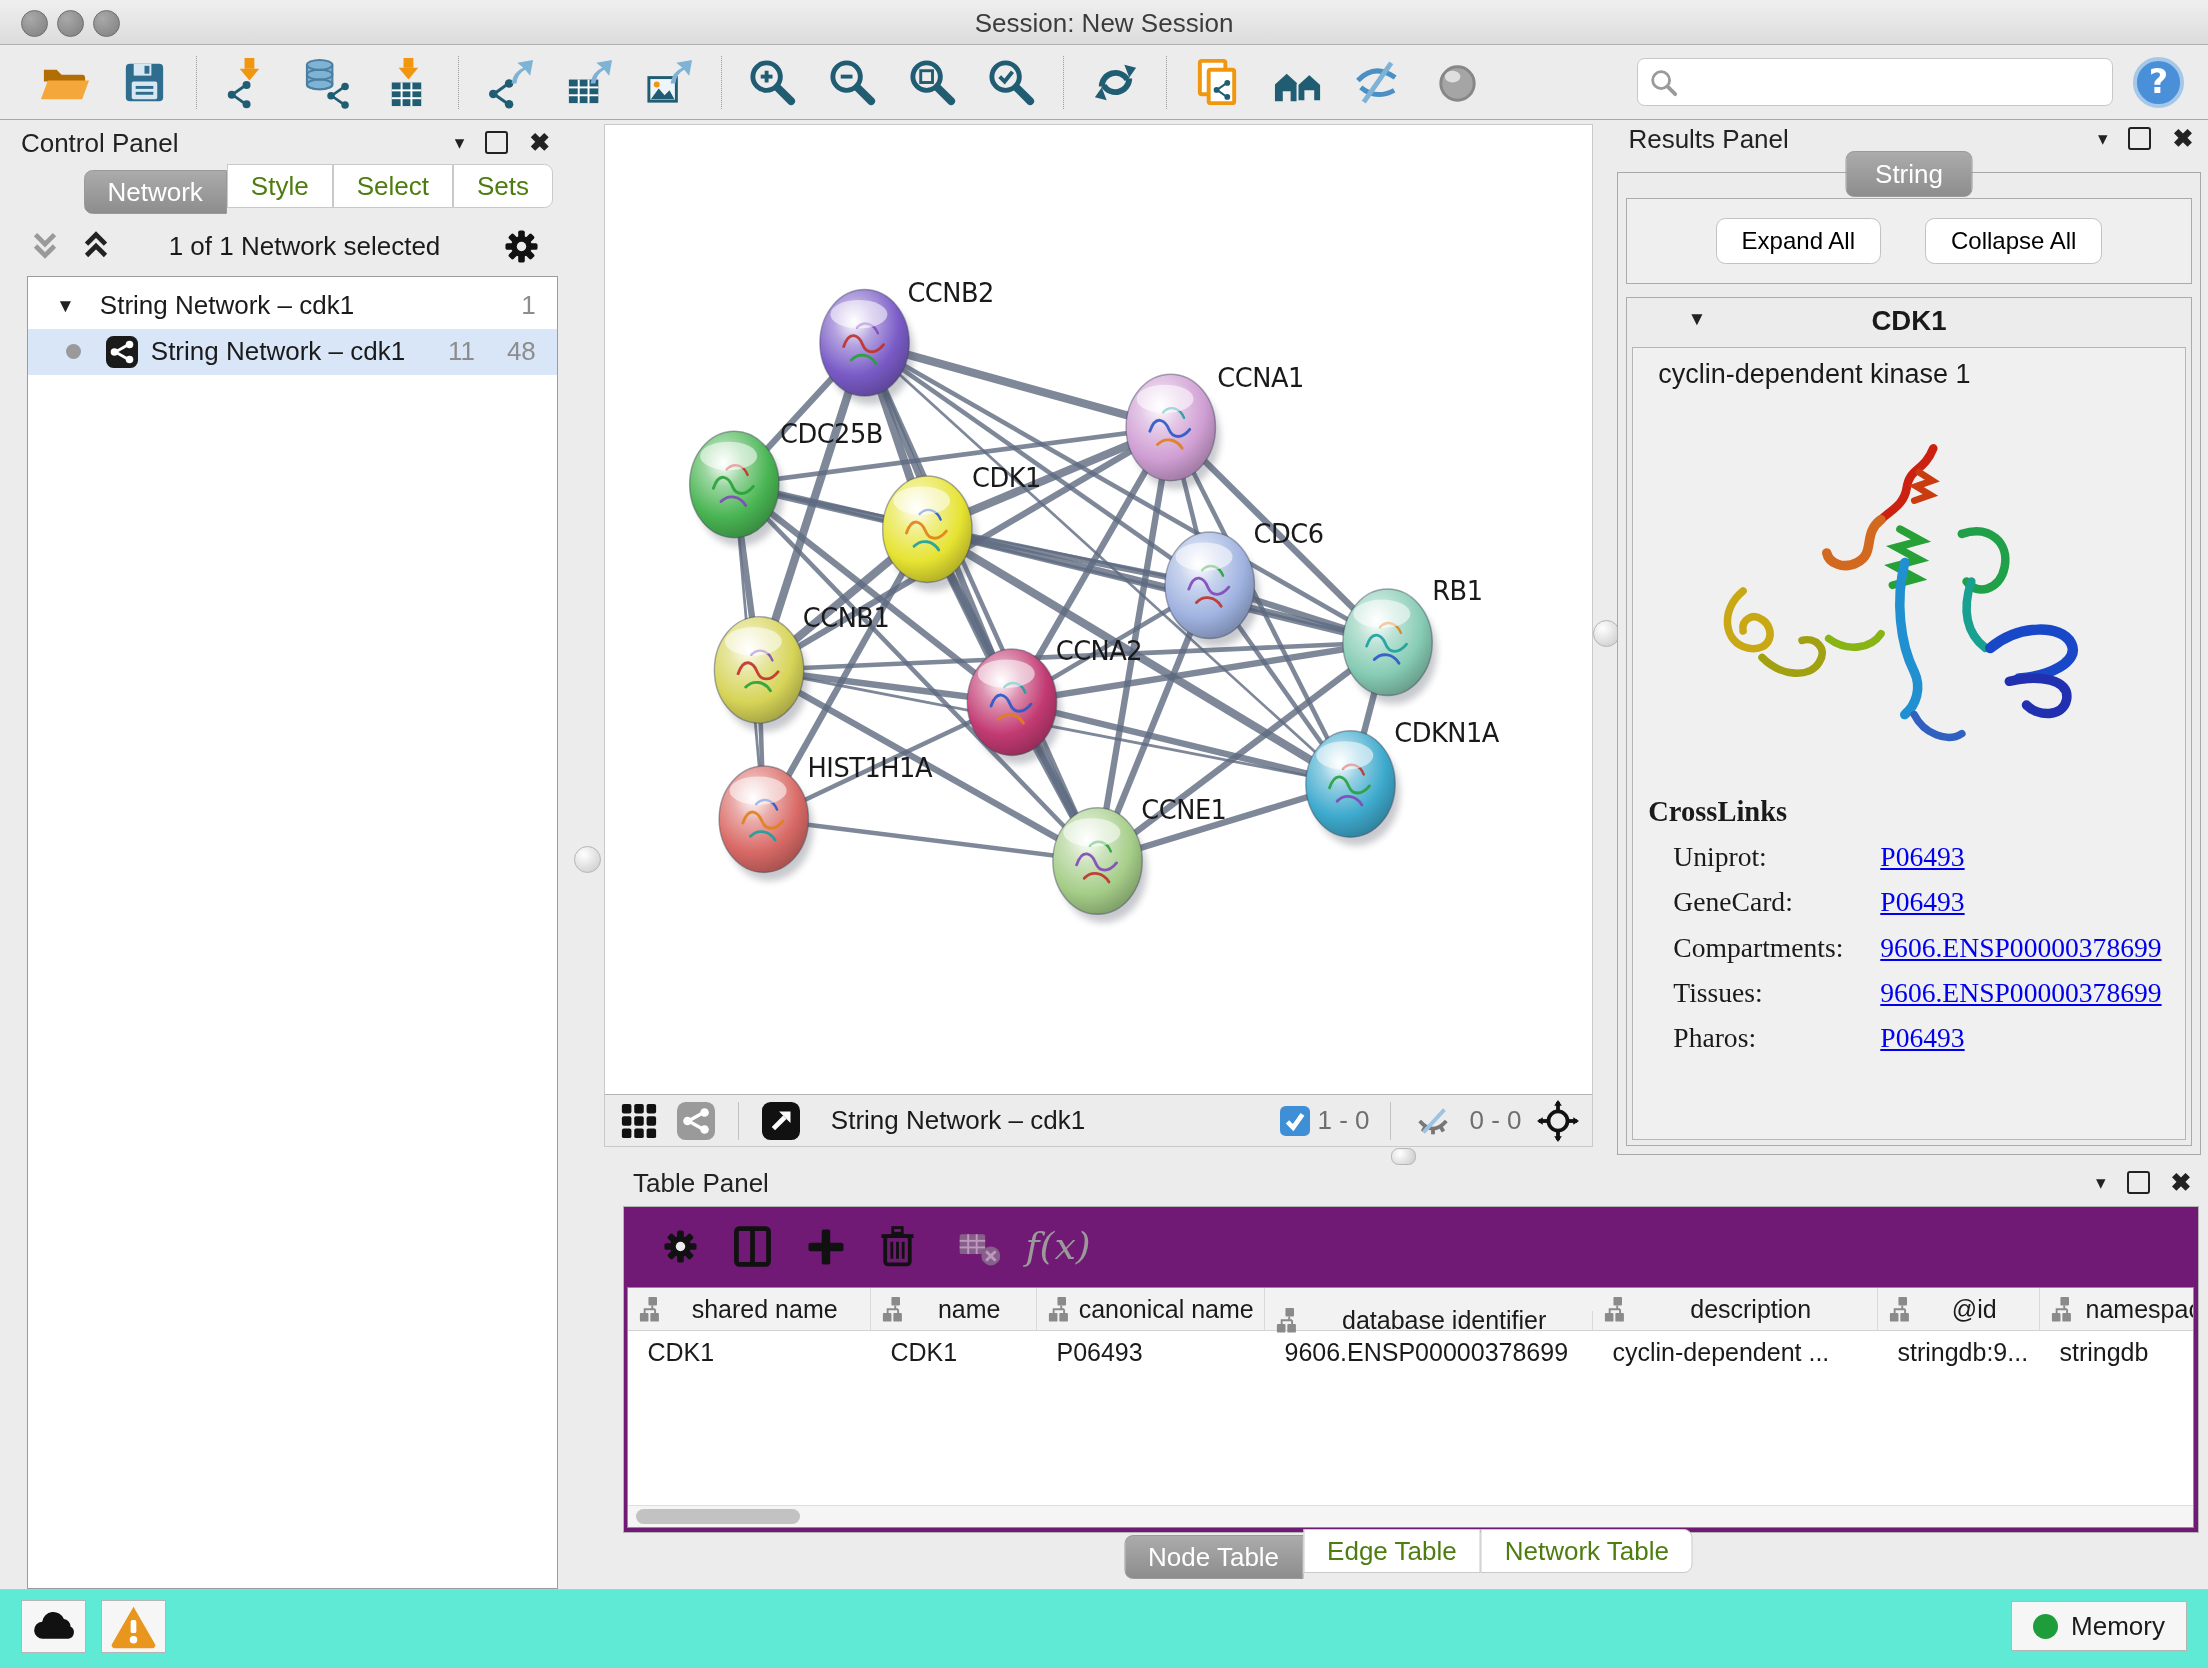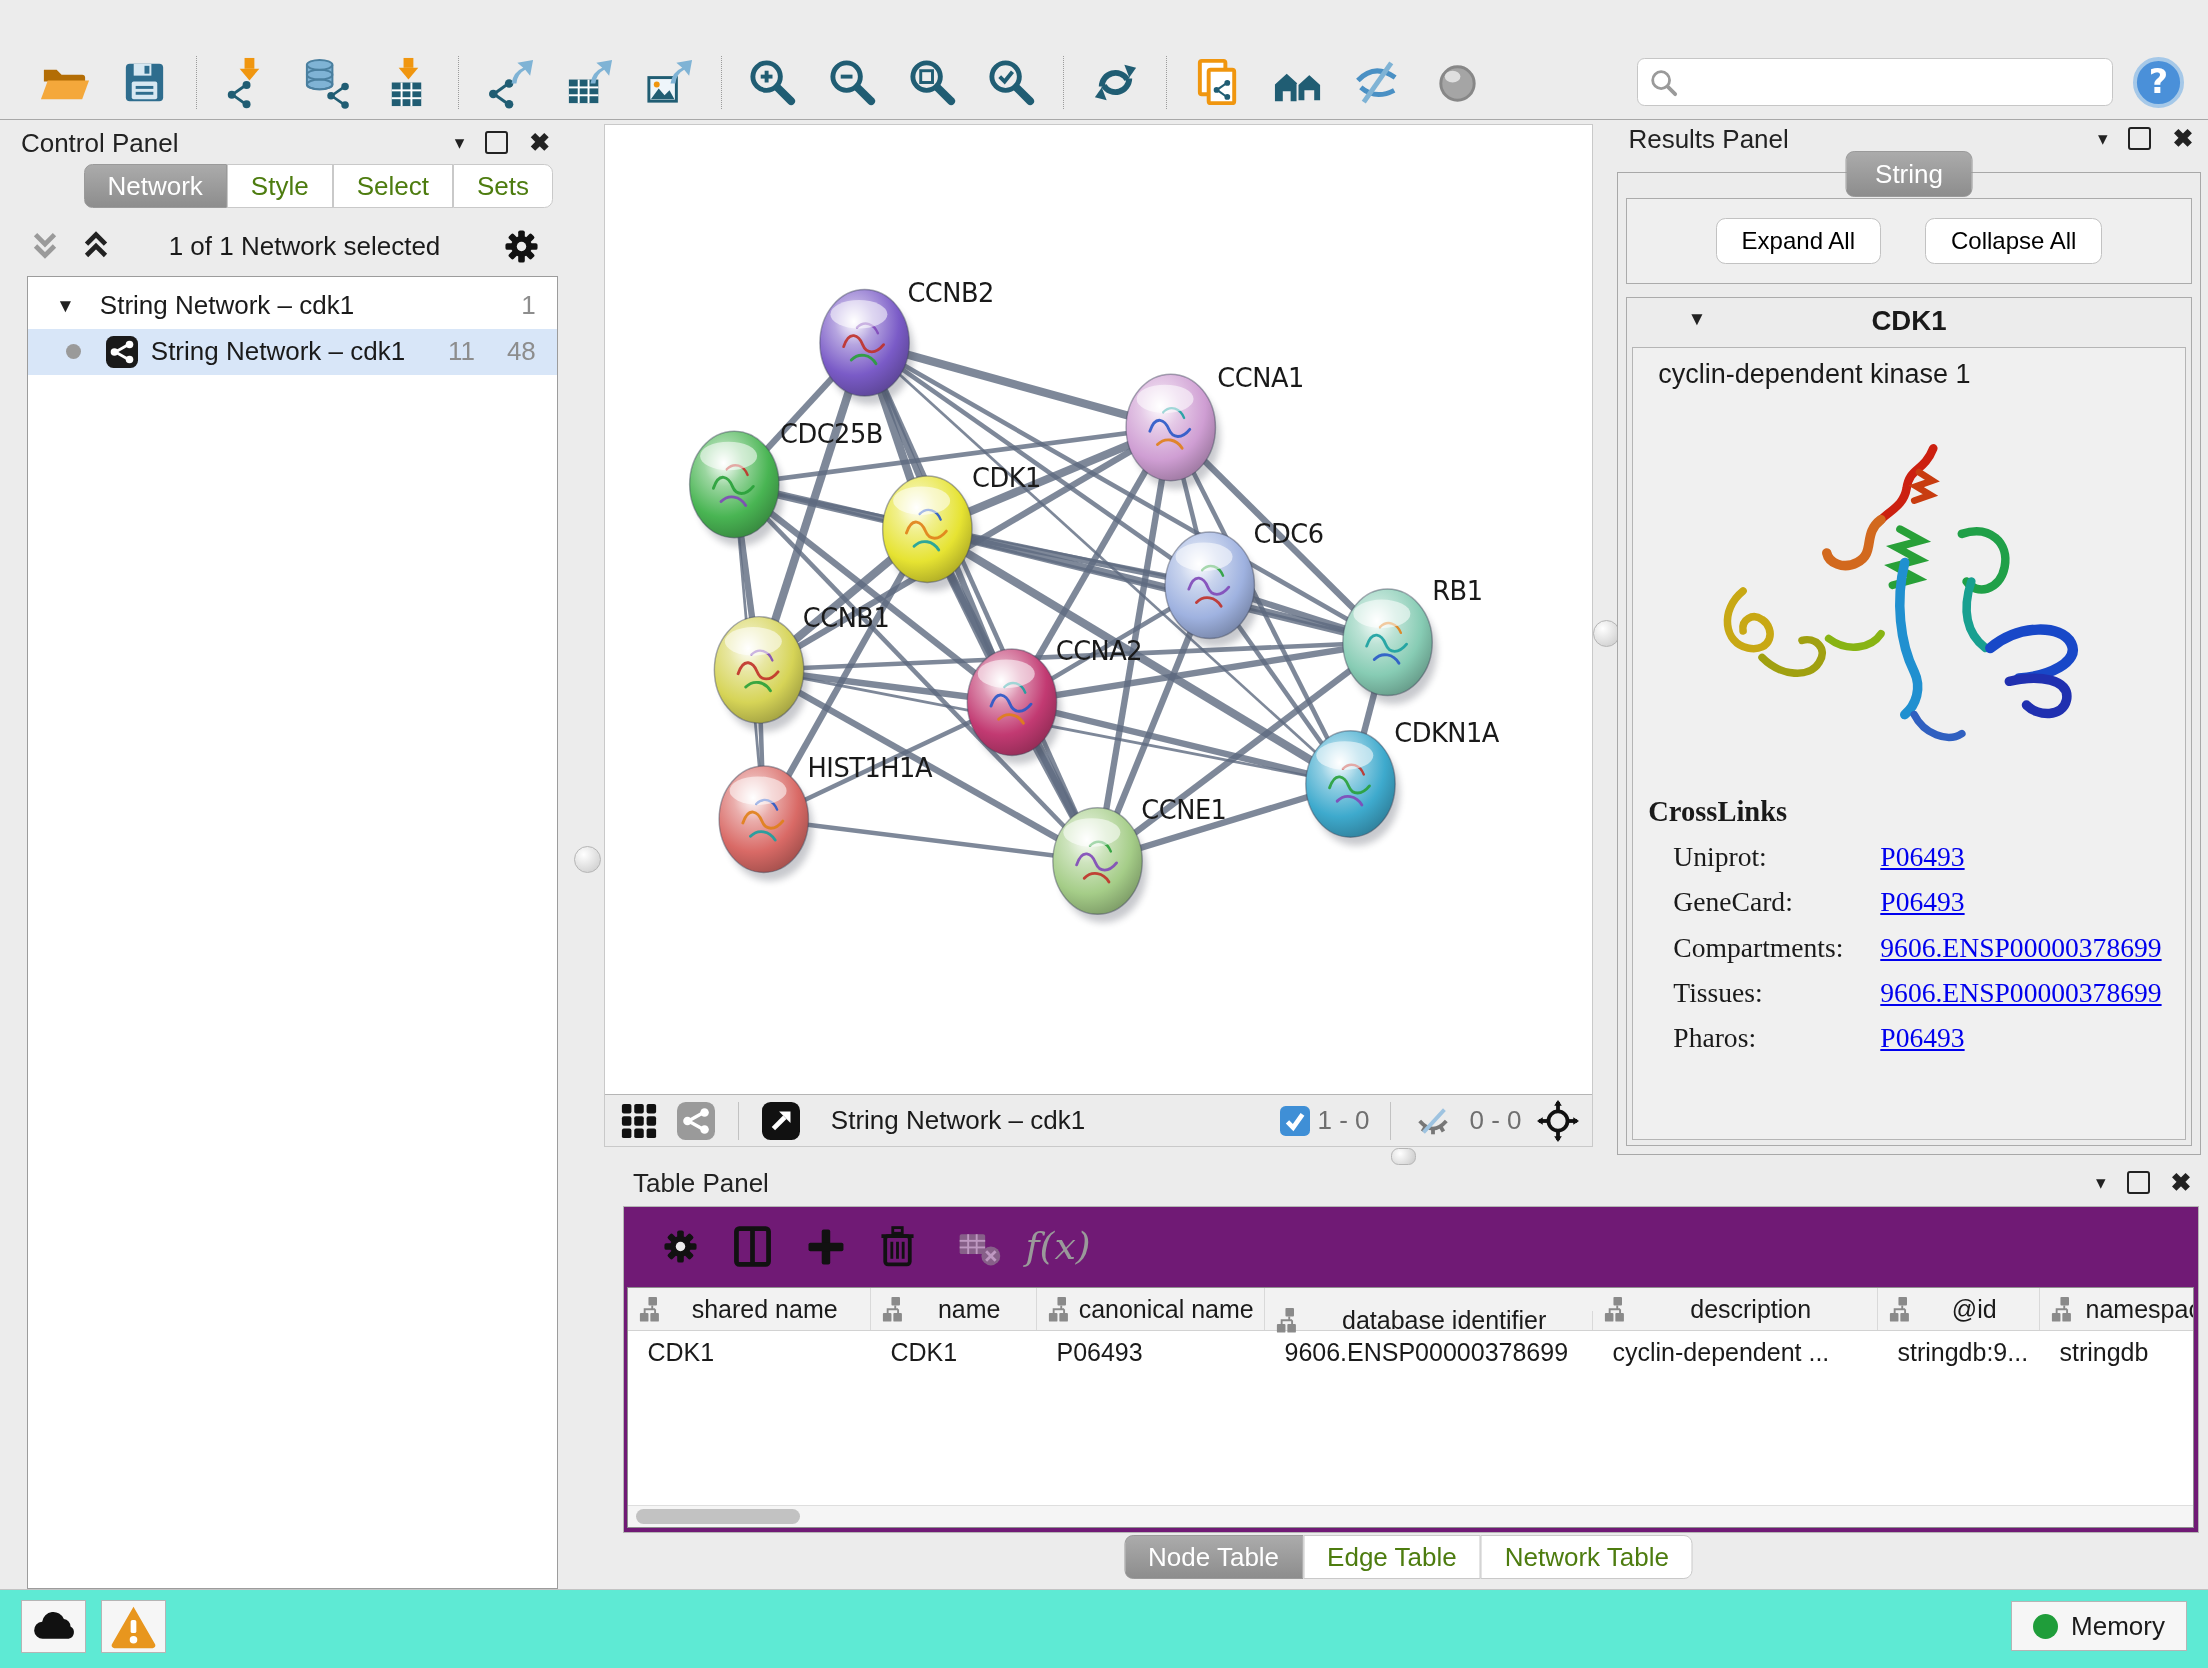--- a/index.html
+++ b/index.html
@@ -24,21 +24,21 @@
   .phead{position:absolute;left:11.4px;right:11.4px;top:3.8px;height:38px;font-size:26px;color:#222;}
   .pctl{position:absolute;top:3.8px;display:flex;align-items:center;gap:21px;}
   .tri{font-size:19px;color:#222;cursor:pointer;}
   .floatbox{width:19px;height:19px;border:2.9px solid #222;border-radius:2.9px;cursor:pointer;}
   .closex{font-size:25px;font-weight:bold;color:#222;cursor:pointer;}
   .seg{display:flex;}
   .seg .tab{border:1px solid #c9c9c9;background:#fff;color:#4d7c0f;font-size:26px;height:42px;line-height:42px;
     padding:0 23px;cursor:pointer;}
   .seg .tab:first-child{border-radius:8.6px 0 0 8.6px;}
   .seg .tab:last-child{border-radius:0 8.6px 8.6px 0;}
-  .seg .tab.active{background:linear-gradient(#ababab,#8d8d8d);color:#fff;border-color:#9a9a9a;}
+  .seg .tab.active{background:linear-gradient(#ababab,#8d8d8d);color:#fff;border-color:#9a9a9a;margin-top:6px;}
   
   .control-panel{position:absolute;left:9.5px;top:124px;width:554px;height:1465px;}
   .cp-tabs{position:absolute;left:74px;top:40px;}
   .cp-selrow{position:absolute;left:17px;right:17px;top:99px;height:46px;display:flex;align-items:center;}
   .cp-selrow .summary{flex:1;text-align:center;font-size:26px;}
   .tree-box{position:absolute;left:17px;right:5.7px;top:152px;bottom:0;background:#fff;border:1.9px solid #9c9c9c;}
   .tree-row{position:relative;height:46px;display:flex;align-items:center;font-size:26px;}
   .tree-row.selected{background:#d8e6f8;}
   .tree-count{color:#8d8d8d;}
   
@@ -100,20 +100,26 @@
   .memory-btn{position:absolute;right:21px;top:11.4px;height:48px;background:#f6f6f6;border:1.9px solid #b5b5b5;
     display:flex;align-items:center;gap:13.3px;padding:0 21px;font-size:26px;cursor:pointer;}
   .memdot{width:25px;height:25px;border-radius:50%;background:#1f9d3a;}
   svg{display:block;}
 </style>
 </head>
 <body>
 
 <div class="app">
 
+  <div class="titlebar">
+    <div class="tl" style="left:21px"></div>
+    <div class="tl" style="left:57px"></div>
+    <div class="tl" style="left:93px"></div>
+    <div class="title-text">Session: New Session</div>
+  </div>
 
   <div class="toolbar">
     <span id="toolbar-icons" style="display:flex;align-items:center;">
         <span class="icon-btn">
           <svg width="53" height="53" viewBox="0 0 54 54">
             <path d="M6,14 h13 l5,5 h21 a3,3 0 0 1 3,3 v4 h-42 z" fill="#b36d05"></path>
             <path d="M3,44 l7,-19 h42 l-7,19 z" fill="#f4a83b"></path>
           </svg>
         </span>
         <span class="icon-btn">

